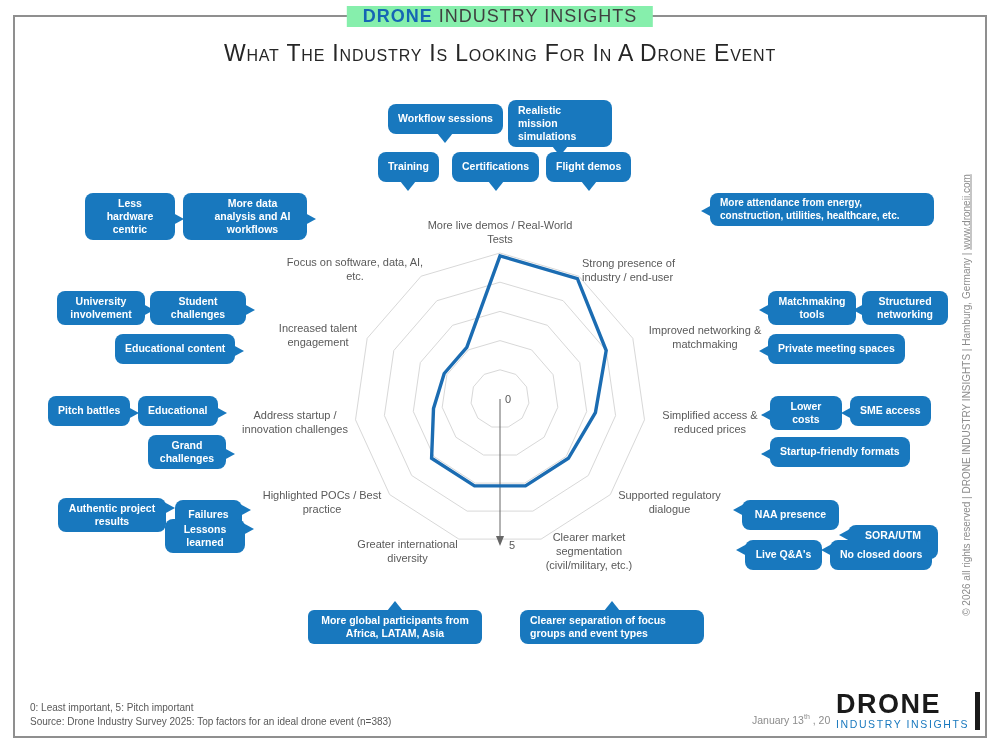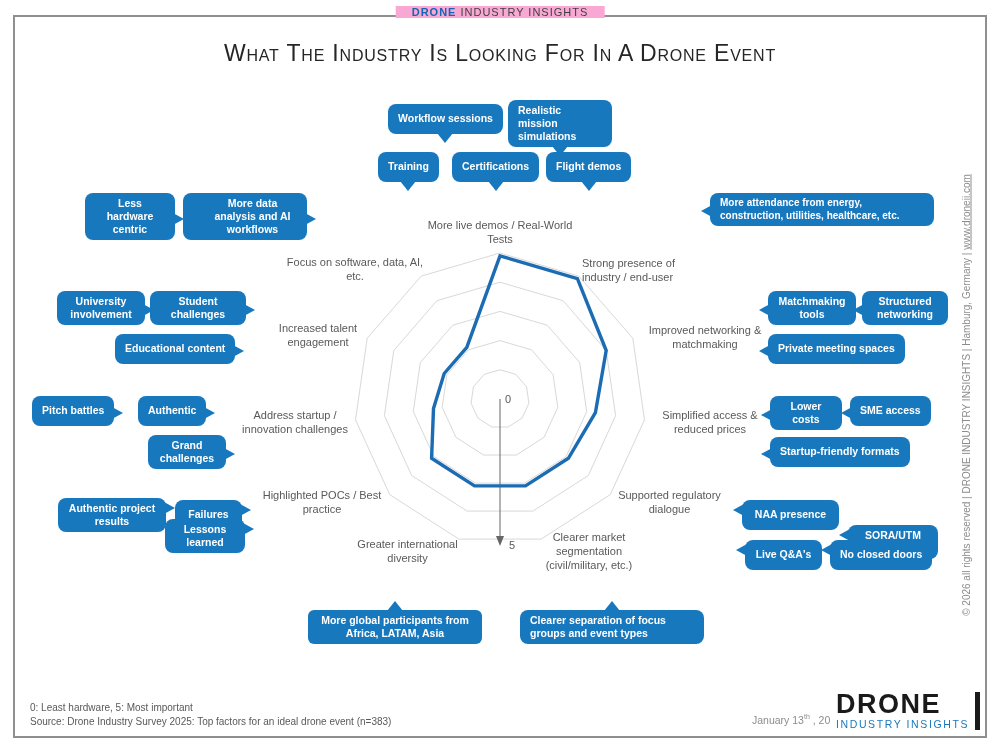--- a/index.html
+++ b/index.html
@@ -5,22 +5,22 @@
 <style>
   * { margin:0; padding:0; box-sizing:border-box; }
   html,body { width:1000px; height:750px; background:#ffffff; overflow:hidden;
               font-family:"Liberation Sans", sans-serif; }
   .page { position:relative; width:1000px; height:750px; background:#fff; }
 
   .frame { position:absolute; left:13px; right:13px; top:15px; bottom:12px;
            border:2px solid #8f8f8f; }
 
   .brand-header { position:absolute; top:6px; left:50%; transform:translateX(-50%);
-                  background:#f9a8d4; padding:0 16px; z-index:3; white-space:nowrap;
-                  font-size:11px; letter-spacing:1px; }
+                  background:#86efac; padding:0 16px; z-index:3; white-space:nowrap;
+                  font-size:18px; letter-spacing:1px; }
   .brand-header .brand { color:#1565b4; font-weight:bold; }
   .brand-header .rest  { color:#3f3f3f; }
 
   .main-title { position:absolute; top:40px; left:0; width:1000px; text-align:center;
                 font-variant:small-caps; font-size:23px; color:#262626;
                 letter-spacing:0.8px; z-index:2; }
 
   
   #radar-svg { position:absolute; left:330px; top:230px; width:340px; height:340px; }
 
@@ -123,42 +123,42 @@
   <div class="callout align-left small tail-left" style="left:710px; top:193px; width:224px;">More attendance from energy, construction, utilities, healthcare, etc.</div>
 
   <div class="callout tail-right" style="left:57px; top:291px; width:88px;">University involvement</div>
   <div class="callout tail-right" style="left:150px; top:291px; width:96px;">Student challenges</div>
   <div class="callout nowrap tail-right" style="left:115px; top:334px;">Educational content</div>
 
   <div class="callout tail-left" style="left:768px; top:291px; width:88px;">Matchmaking tools</div>
   <div class="callout tail-left" style="left:862px; top:291px; width:86px;">Structured networking</div>
   <div class="callout nowrap tail-left" style="left:768px; top:334px;">Private meeting spaces</div>
 
-  <div class="callout nowrap tail-right" style="left:32px; top:396px;">Pitch battles</div>
-  <div class="callout nowrap tail-right" style="left:138px; top:396px;">Authentic</div>
+  <div class="callout nowrap tail-right" style="left:48px; top:396px;">Pitch battles</div>
+  <div class="callout nowrap tail-right" style="left:138px; top:396px;">Educational</div>
   <div class="callout tail-right" style="left:148px; top:435px; width:78px;">Grand challenges</div>
 
   <div class="callout tail-left" style="left:770px; top:396px; width:72px;">Lower costs</div>
   <div class="callout nowrap tail-left" style="left:850px; top:396px;">SME access</div>
   <div class="callout nowrap tail-left" style="left:770px; top:437px;">Startup-friendly formats</div>
 
   <div class="callout tail-right-top" style="left:58px; top:498px; width:108px;">Authentic project results</div>
   <div class="callout tail-right-top" style="left:175px; top:500px; width:67px;">Failures</div>
   <div class="callout tail-right-top" style="left:165px; top:519px; width:80px;text-align:center;">Lessons learned</div>
 
   <div class="callout tail-left-top" style="left:742px; top:500px; width:97px;">NAA presence</div>
   <div class="callout tail-left-top" style="left:848px; top:497px; width:90px;margin-top:28px;">SORA/UTM workshops</div>
   <div class="callout tail-left-top" style="left:745px; top:540px; width:77px;">Live Q&amp;A's</div>
   <div class="callout nowrap tail-left-top" style="left:830px; top:540px;">No closed doors</div>
 
   <div class="callout tail-top" style="left:308px; top:610px; width:174px;border-radius:6px;">More global participants from Africa, LATAM, Asia</div>
   <div class="callout align-left tail-top" style="left:520px; top:610px; width:184px;">Clearer separation of focus groups and event types</div>
 
   <div class="notes">
-    <div>0: Least hardware, 5: Most important</div>
+    <div>0: Least important, 5: Pitch important</div>
     <div>Source: Drone Industry Survey 2025: Top factors for an ideal drone event (n=383)</div>
   </div>
 
   <div class="date-label"><span>January 13</span><sup>th</sup><span> , 2026</span></div>
 
   <div class="dii-logo">
     <div class="text">
       <div class="name">DRONE</div>
       <div class="sub">INDUSTRY  INSIGHTS</div>
     </div>

